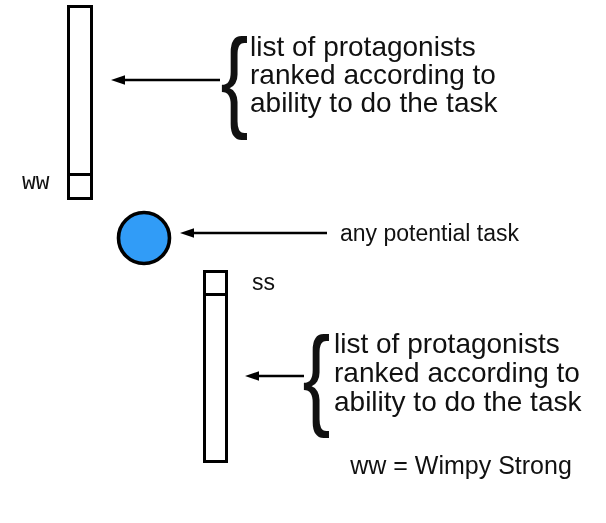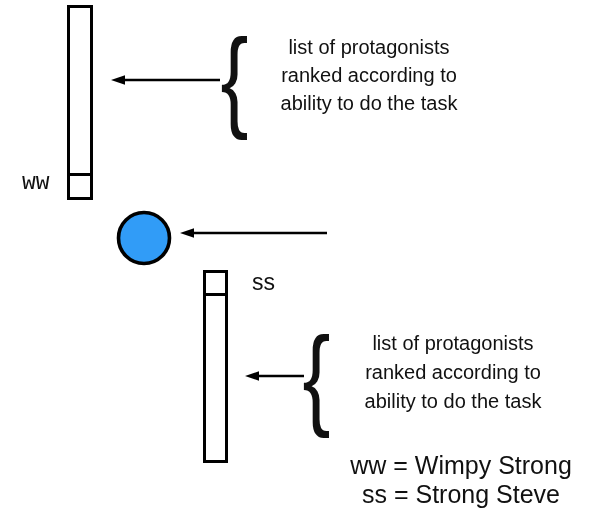--- a/index.html
+++ b/index.html
@@ -47,22 +47,22 @@
   }
   .brace-glyph {
     font-size: 135px;
     line-height: 100px;
     font-weight: 400;
     transform: scaleX(0.62) scaleY(0.82);
     transform-origin: center;
   }
   .annotation {
     position: absolute;
-    text-align: center;
-    font-size: 20px;
+    text-align: left;
+    font-size: 28px;
     line-height: 28px;
     white-space: nowrap;
   }
   .annotation-top { left: 250px; top: 33px; width: 238px; }
   .annotation-bottom { left: 334px; top: 329px; width: 238px; line-height: 29px; }
   .annotation-task {
     position: absolute;
     left: 340px; top: 220px;
     font-size: 23px;
     white-space: nowrap;
@@ -105,20 +105,21 @@
 
   <svg class="task-circle-svg" width="58" height="58">
     <circle cx="29" cy="29" r="25.5" stroke="#000" stroke-width="3.6" fill="#319CF7"></circle>
   </svg>
 
   <svg class="arrow" style="left:179px; top:225px;" width="150" height="16">
     <line x1="148" y1="8" x2="12" y2="8"></line>
     <polygon points="1,8 15,3.2 15,12.8"></polygon>
   </svg>
 
+  <div class="annotation-task">any potential task</div>
 
   <div class="bar bar-bottom">
     <div class="divider"></div>
   </div>
   <div class="small-label" style="left:252px; top:269px;">ss</div>
 
   <svg class="arrow" style="left:244px; top:368px;" width="62" height="16">
     <line x1="60" y1="8" x2="12" y2="8"></line>
     <polygon points="1,8 15,3.2 15,12.8"></polygon>
   </svg>
@@ -128,16 +129,15 @@
   </div>
 
   <div class="annotation annotation-bottom">
     <div>list of protagonists</div>
     <div>ranked according to</div>
     <div>ability to do the task</div>
   </div>
 
   <div class="legend">
     <div>ww = Wimpy Strong</div>
-    <div>ss =  Strong Steve</div>
   </div>
 
 </div>
 
 </body></html>

